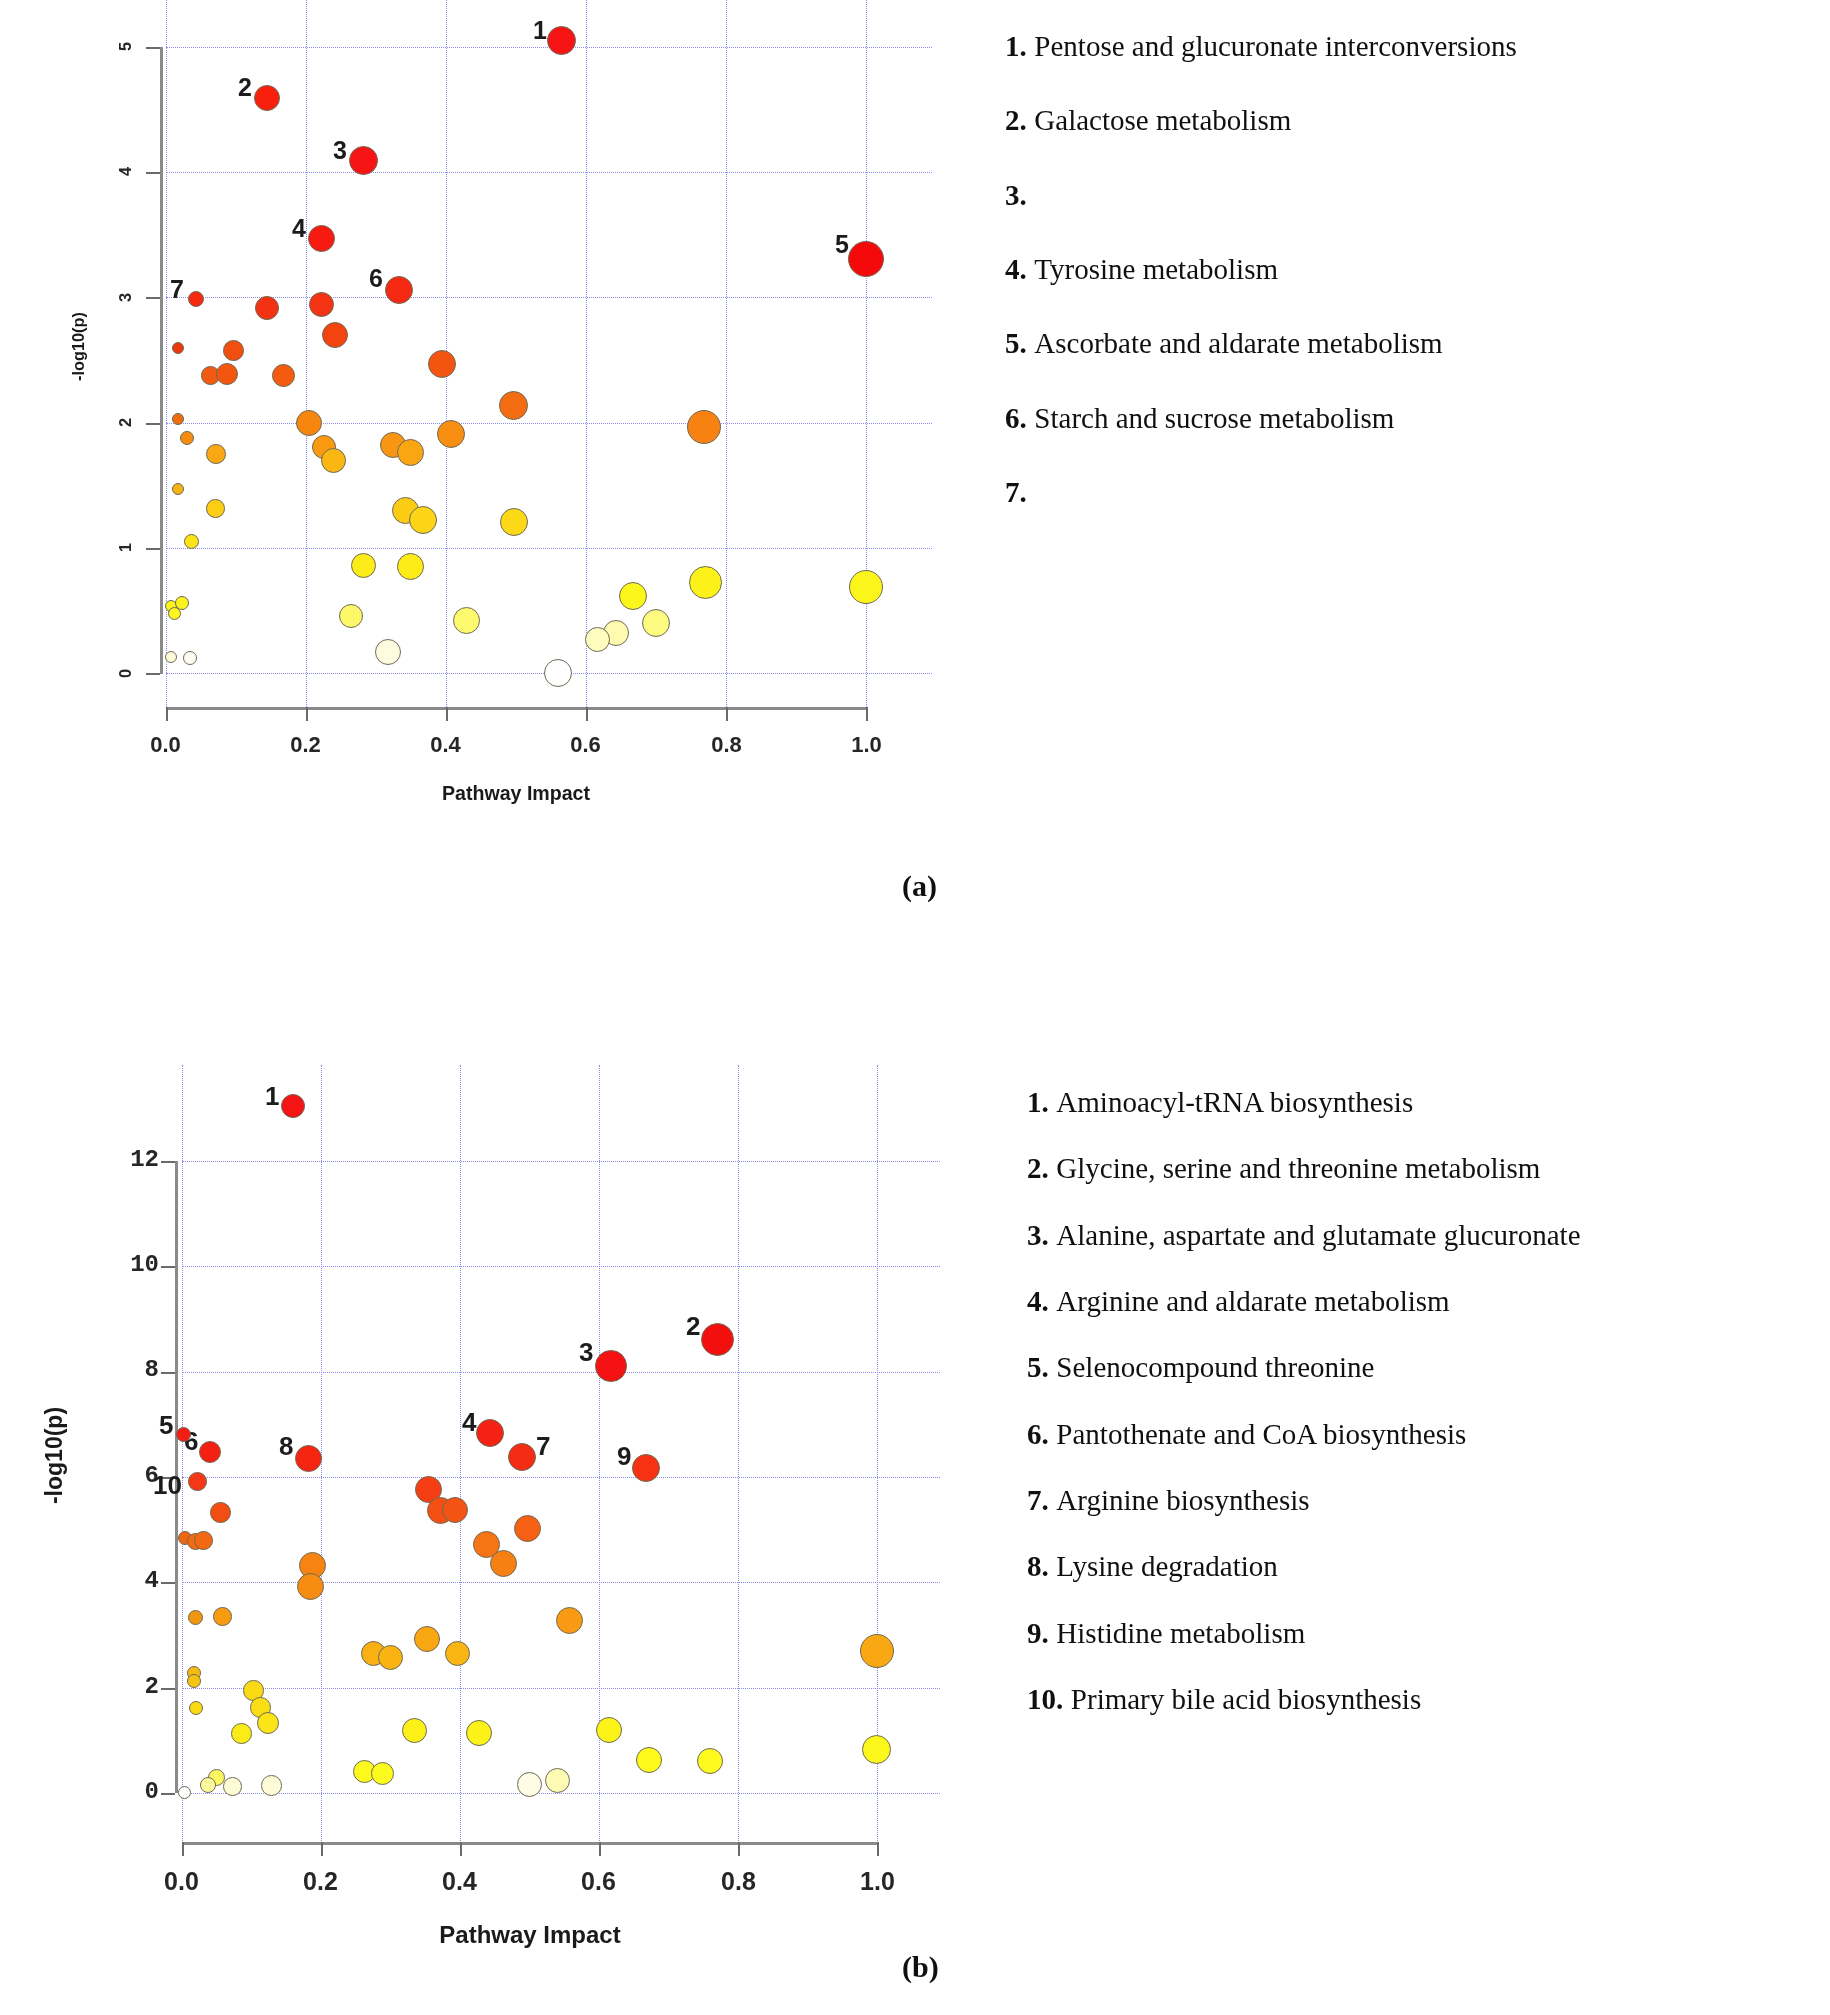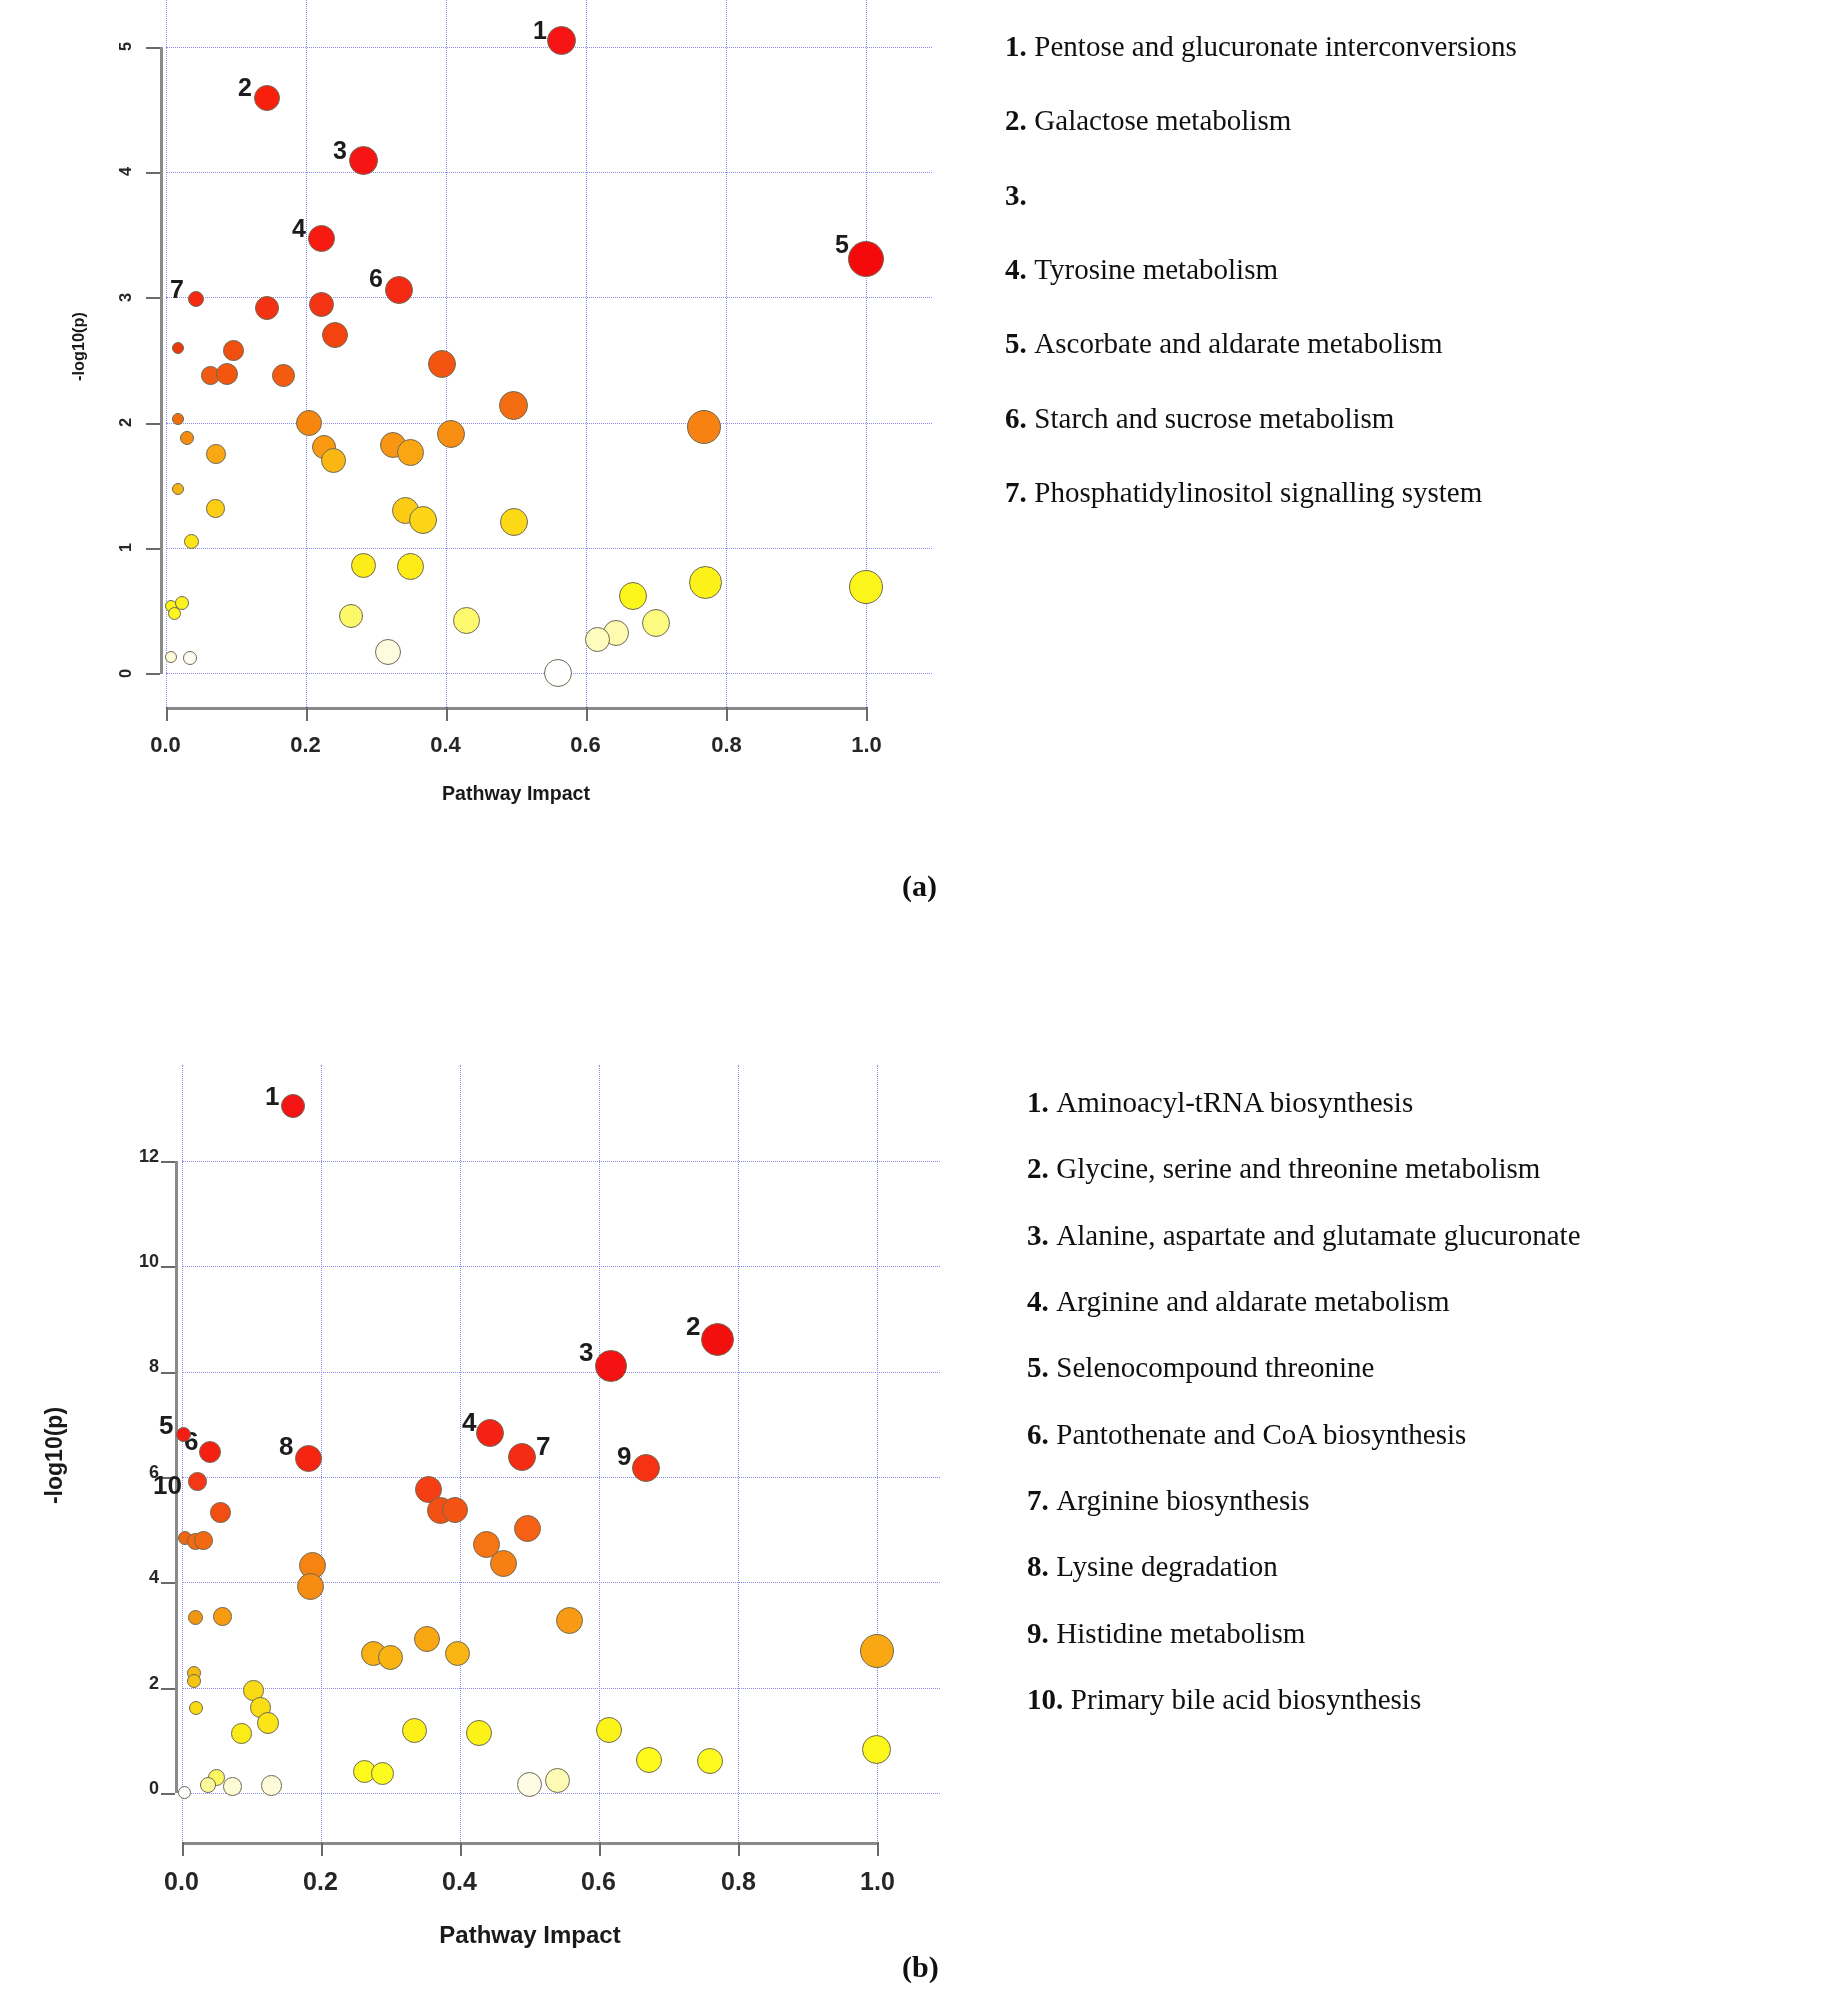--- a/index.html
+++ b/index.html
@@ -16,21 +16,21 @@
   .axisline{position:absolute;background:#8a8a8a;}
   .ax-y{width:2.7px;}
   .ax-x{height:2.7px;}
   .tick{position:absolute;background:#6a6a6a;}
   .tick-y{height:2.2px;width:14px;}
   .tick-x{width:2.2px;height:14px;}
 
   .ticklabel{position:absolute;color:#262626;font-weight:bold;white-space:nowrap;}
   .tl-x{font-size:20.6px;text-align:center;}
   .tl-y-rot{font-size:16.3px;transform:rotate(-90deg);transform-origin:center center;}
-  .tl-y-plain{font-size:18px;text-align:right;}
+  .tl-y-plain{font-size:24px;text-align:right;font-family:Liberation Mono, monospace;}
 
   .axistitle{position:absolute;color:#1a1a1a;font-weight:bold;white-space:nowrap;}
   .xt{font-size:19.6px;text-align:center;}
   .yt{font-size:16.3px;transform:rotate(-90deg);transform-origin:center center;}
   .yt.big{font-size:22px;}
 
   .bubble{position:absolute;border-radius:50%;border:1.6px solid #6f6a55;box-sizing:border-box;}
   .ptlabel{position:absolute;color:#1c1c1c;font-weight:bold;white-space:nowrap;}
 
   
@@ -165,21 +165,20 @@
     <div class="legend-item" style="font-size: 29px; margin-bottom: 41px; line-height: 1.15;">
       <span class="legend-num">5.</span>
       <span class="legend-text">Ascorbate and aldarate metabolism</span>
     </div>
     <div class="legend-item" style="font-size: 29px; margin-bottom: 41px; line-height: 1.15;">
       <span class="legend-num">6.</span>
       <span class="legend-text">Starch and sucrose metabolism</span>
     </div>
     <div class="legend-item" style="font-size: 29px; margin-bottom: 41px; line-height: 1.15;">
       <span class="legend-num">7.</span>
-      <span class="legend-text">Phosphatidylinositol signalling system</span>
     </div>
   </div>
 
 <div class="caption" style="left:902px;top:869px;font-size:30px;">(a)</div>
 
 <div class="panel" id="panel-b" style="left:0;top:1065px;width:956px;height:880px;"></div>
 
 <div class="plot" id="plot-b" style="left:0;top:1065px;width:934px;height:847px;">
     <div class="gridline gl-v" style="left: 182px; top: 0px; height: 782px;"></div>
     <div class="gridline gl-v" style="left: 321px; top: 0px; height: 782px;"></div>

